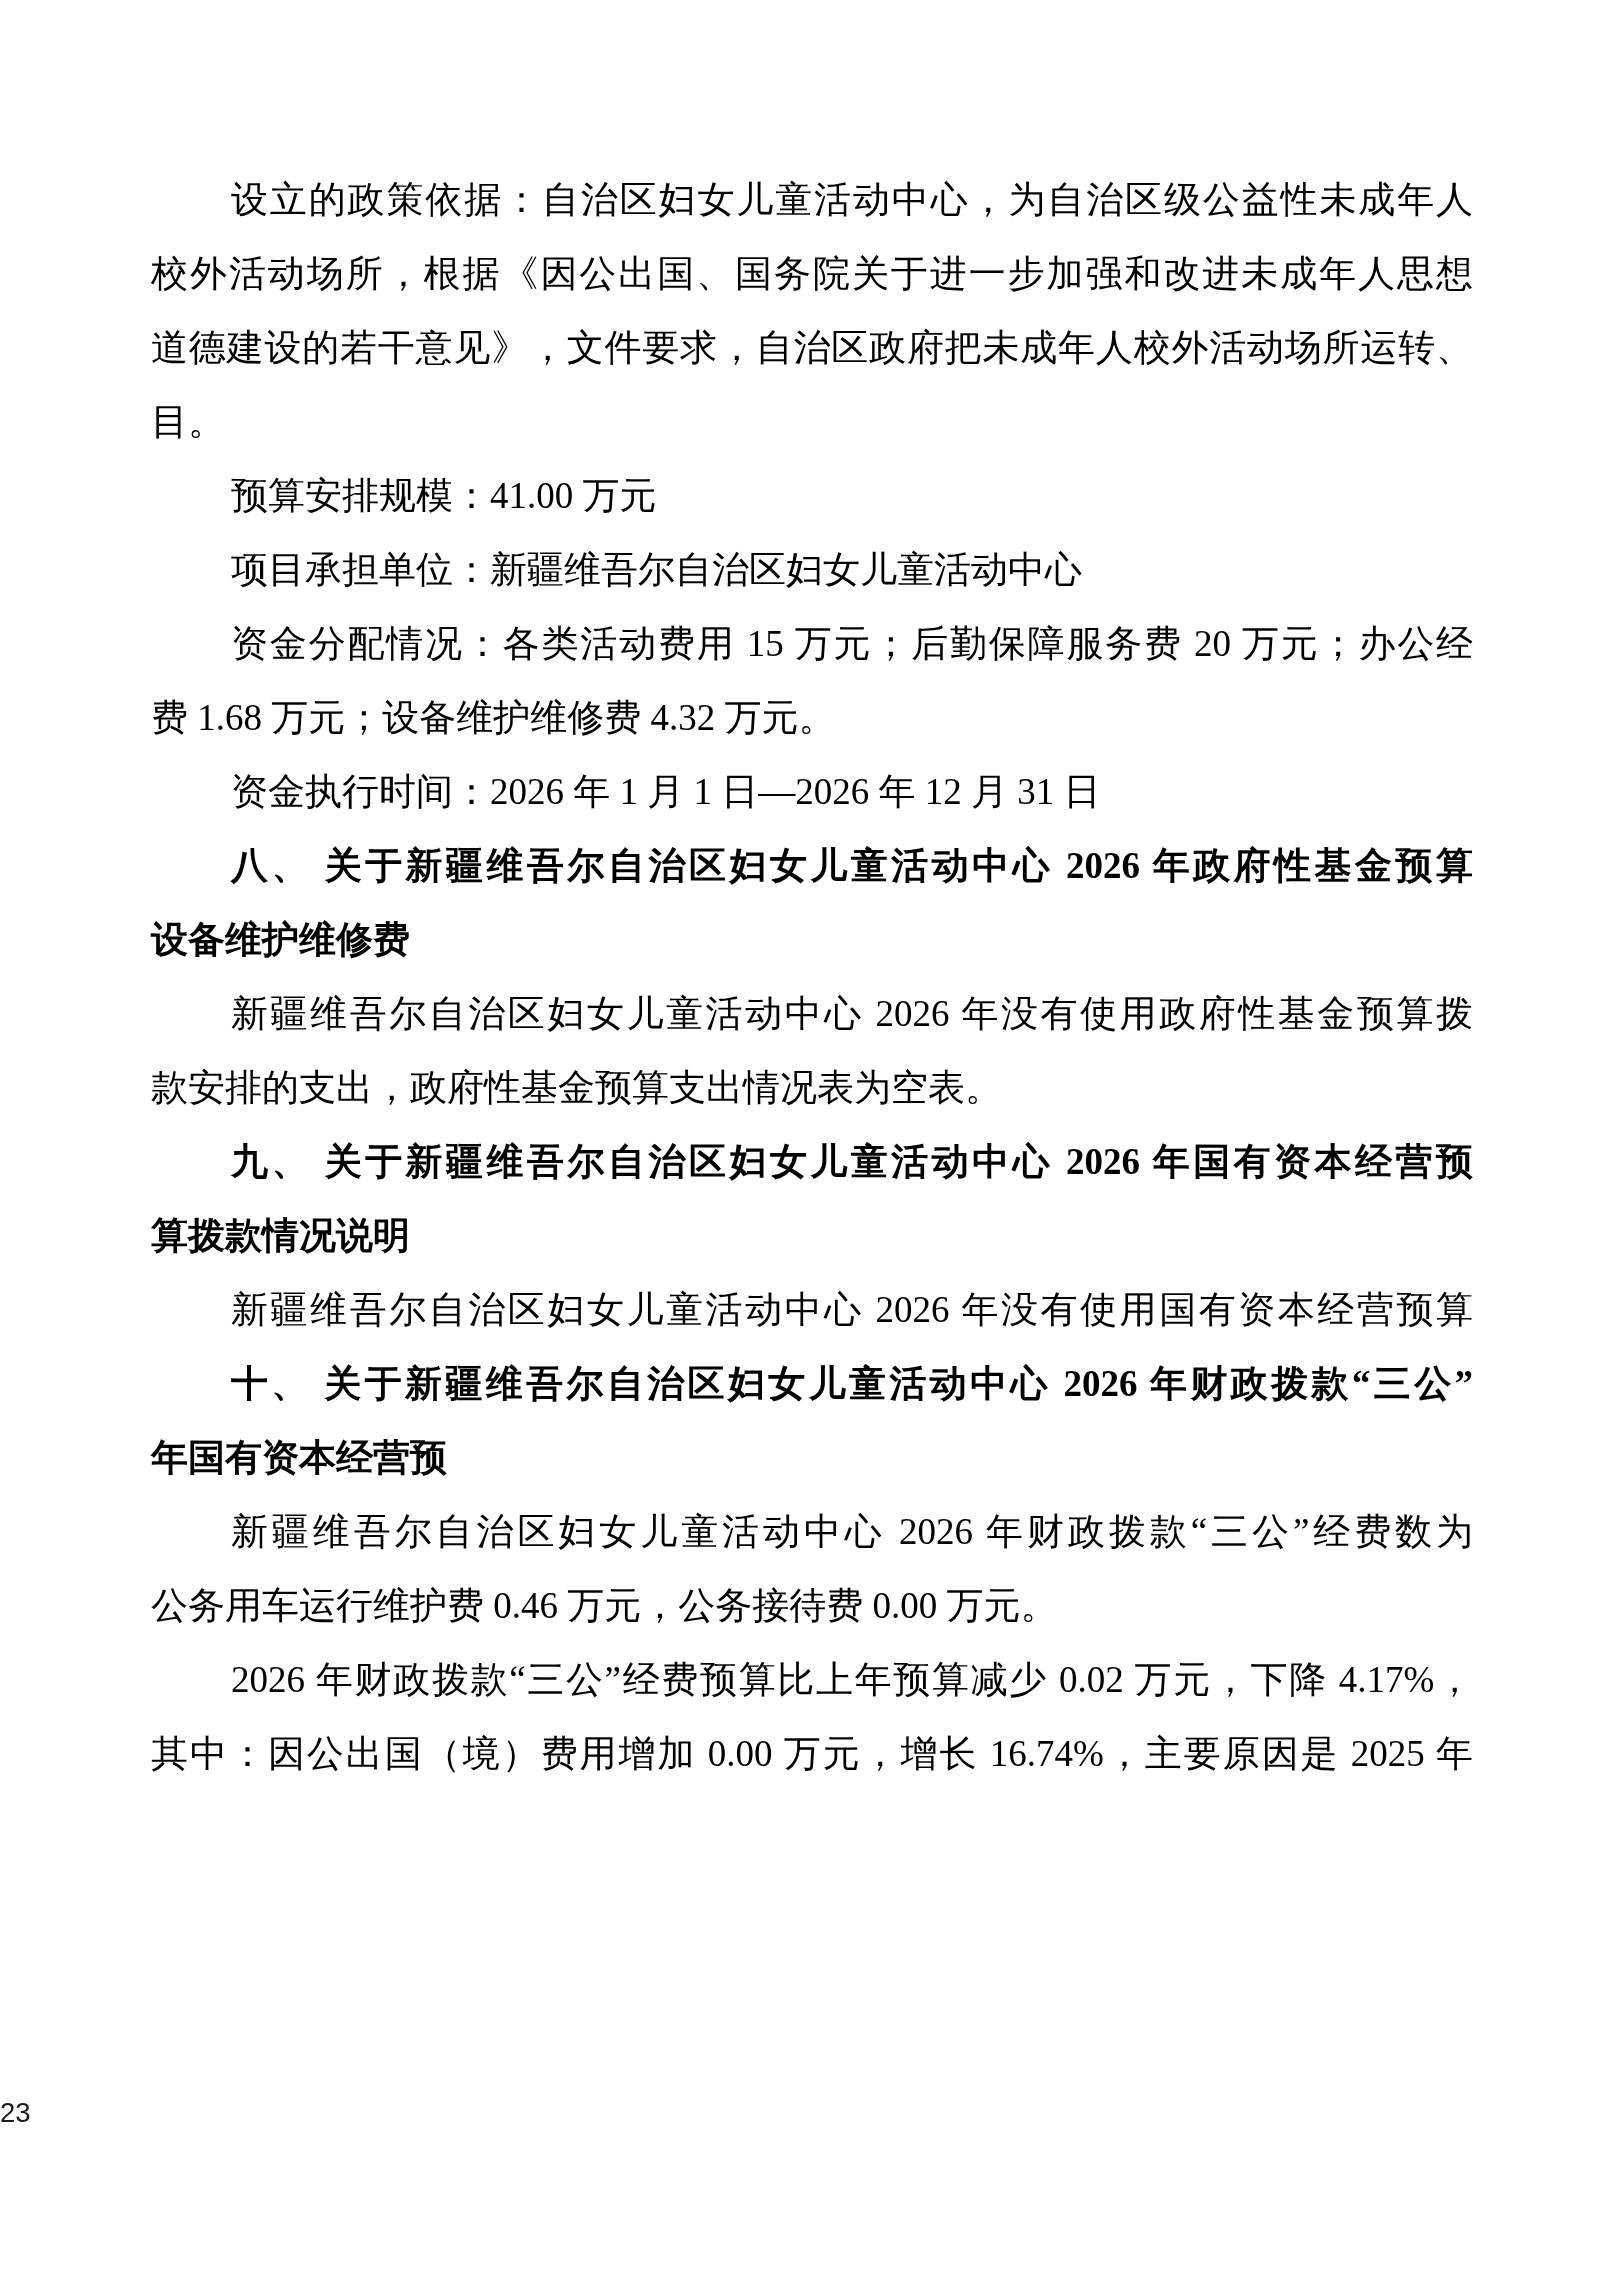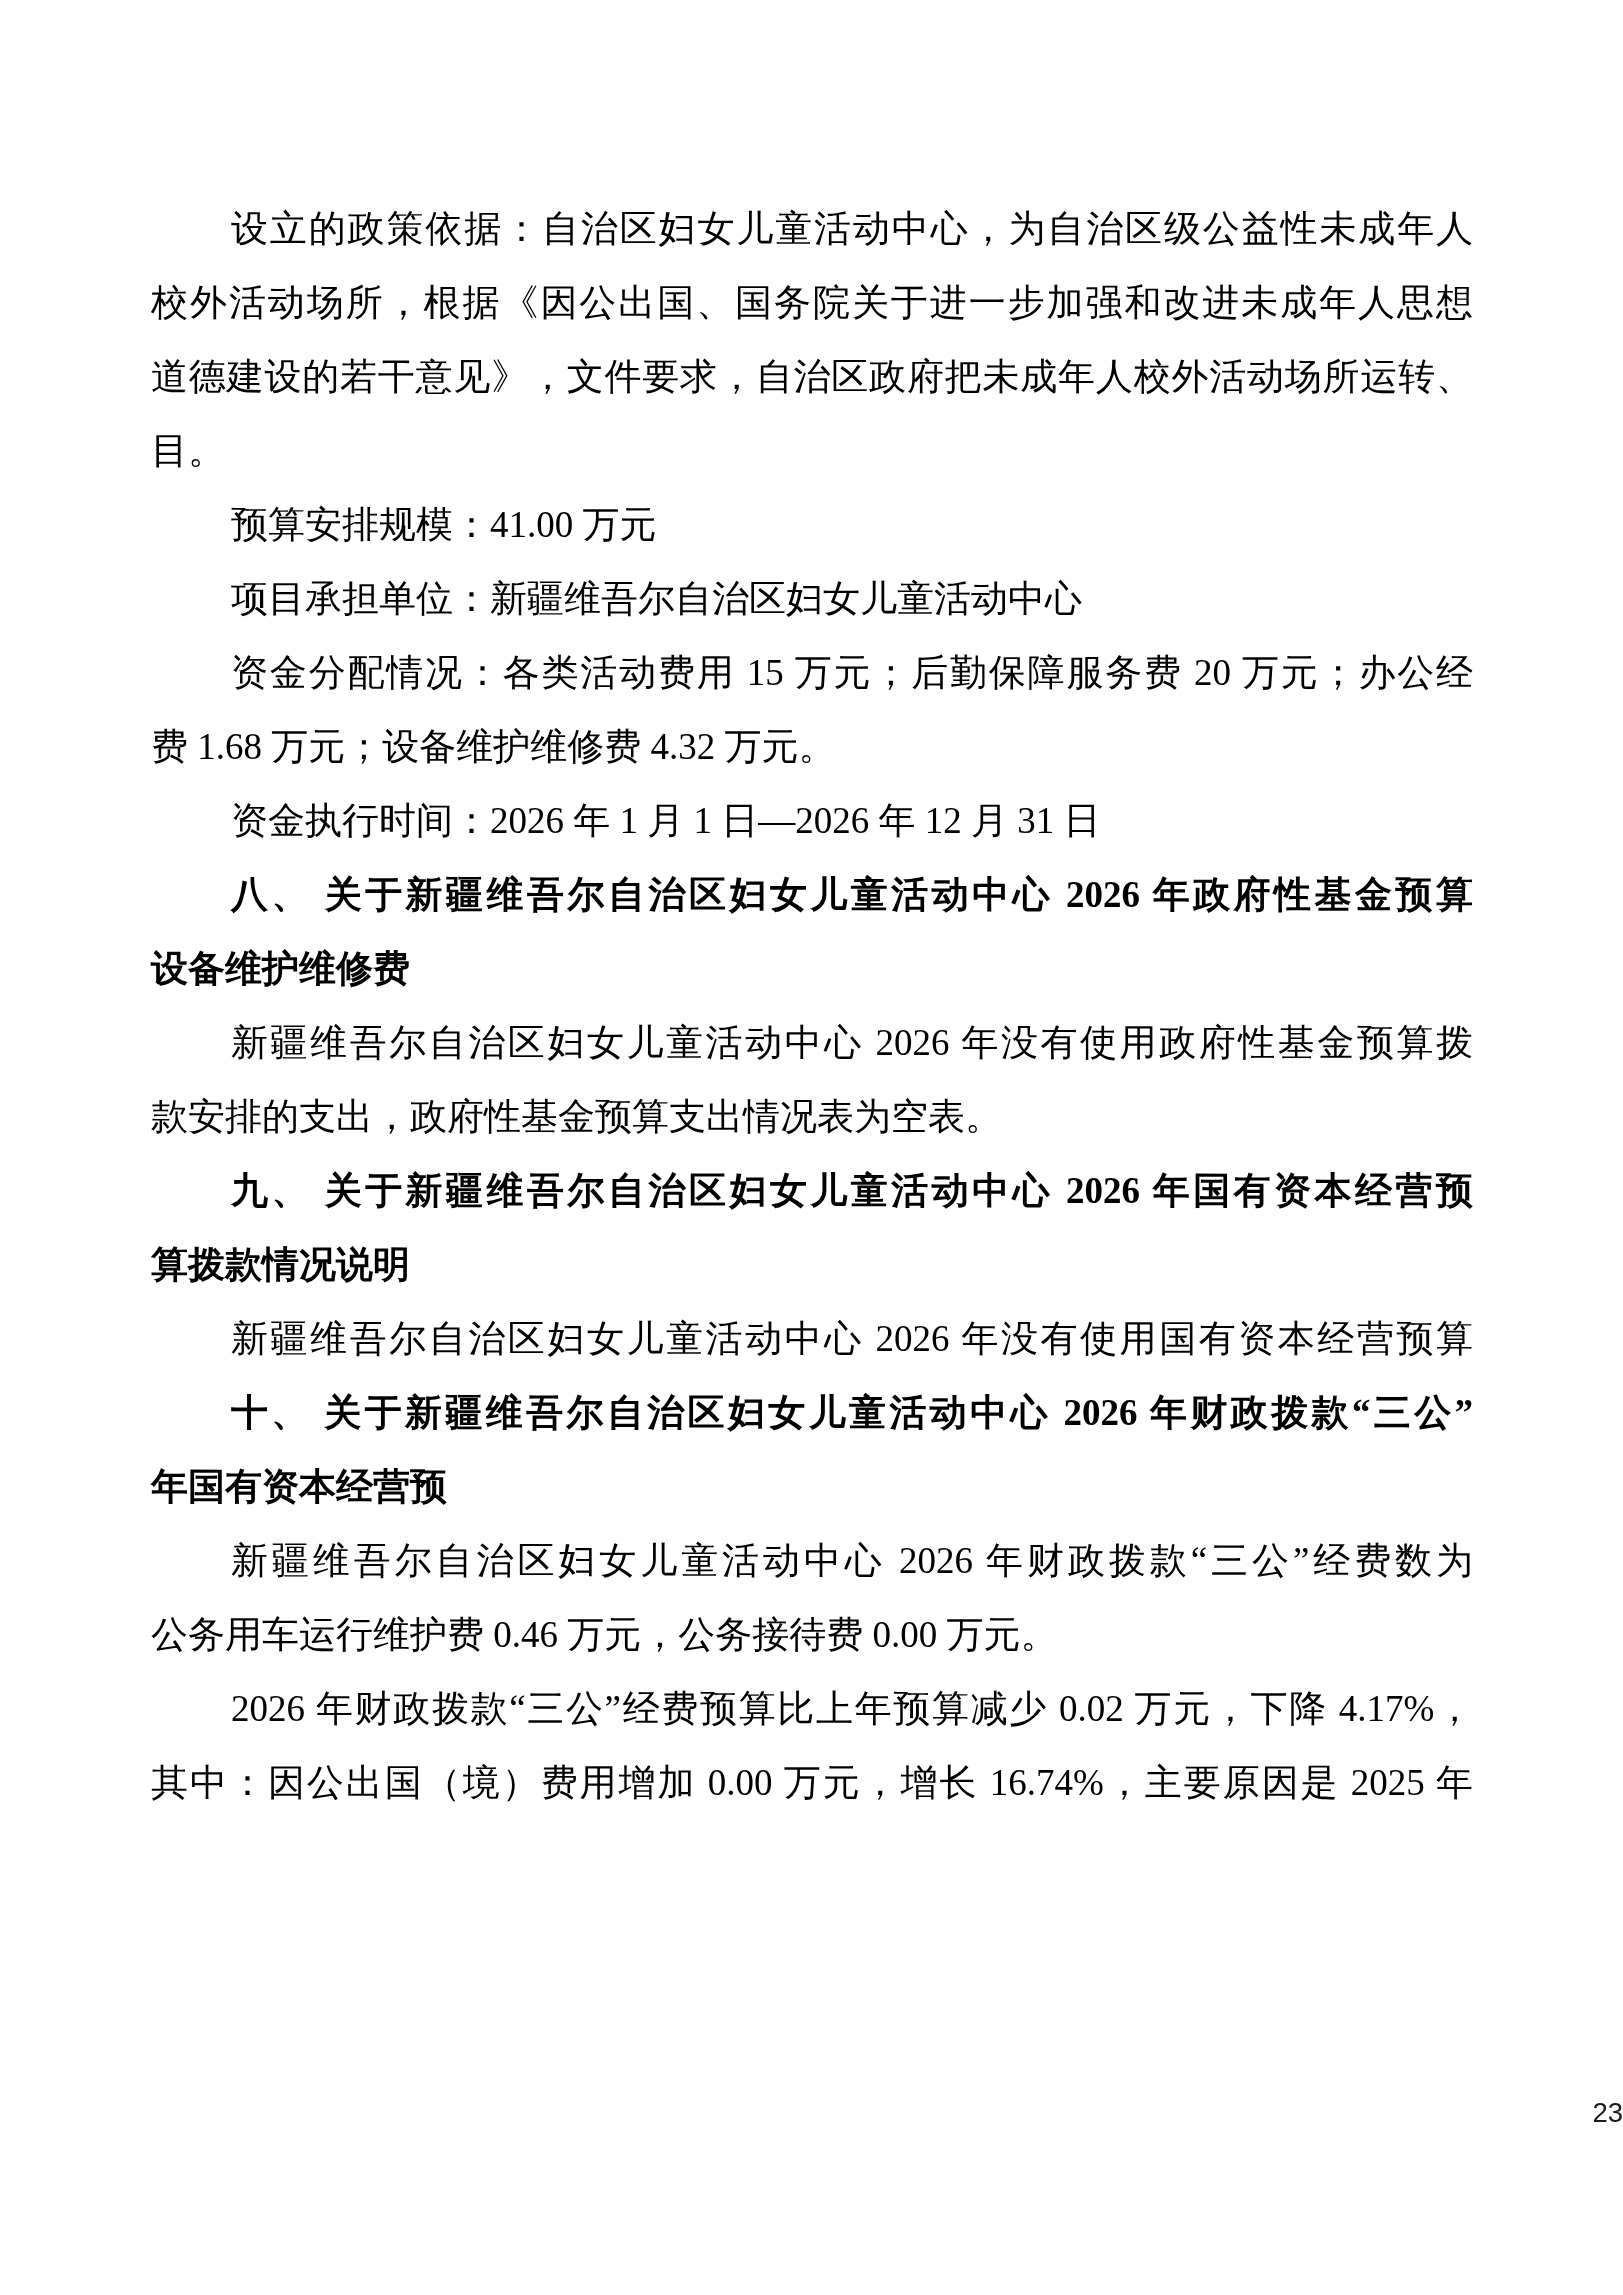--- a/index.html
+++ b/index.html
@@ -12,21 +12,21 @@
     width: 1623px;
     height: 2295px;
     background: #ffffff;
     color: #000000;
     font-family: "Liberation Serif", "DejaVu Serif", serif;
     overflow: hidden;
   }
   .text-block {
     position: absolute;
     left: 151px;
-    top: 192px;
+    top: 163px;
     width: 1322px;
     font-size: 37px;
     line-height: 74px;
     letter-spacing: 0;
   }
   .line {
     width: 100%;
     text-align: left;
     white-space: normal;
   }
@@ -40,21 +40,21 @@
     text-indent: 80px;
   }
   .bold {
     font-weight: 700;
   }
   .footer {
     position: absolute;
     left: 0;
     top: 2097px;
     width: 100%;
-    text-align: right;
+    text-align: left;
   }
   .pageno {
     font-family: "Liberation Sans", "DejaVu Sans", sans-serif;
     font-size: 27.5px;
     color: #1a1a1a;
   }
 </style>
 </head>
 <body>
 

